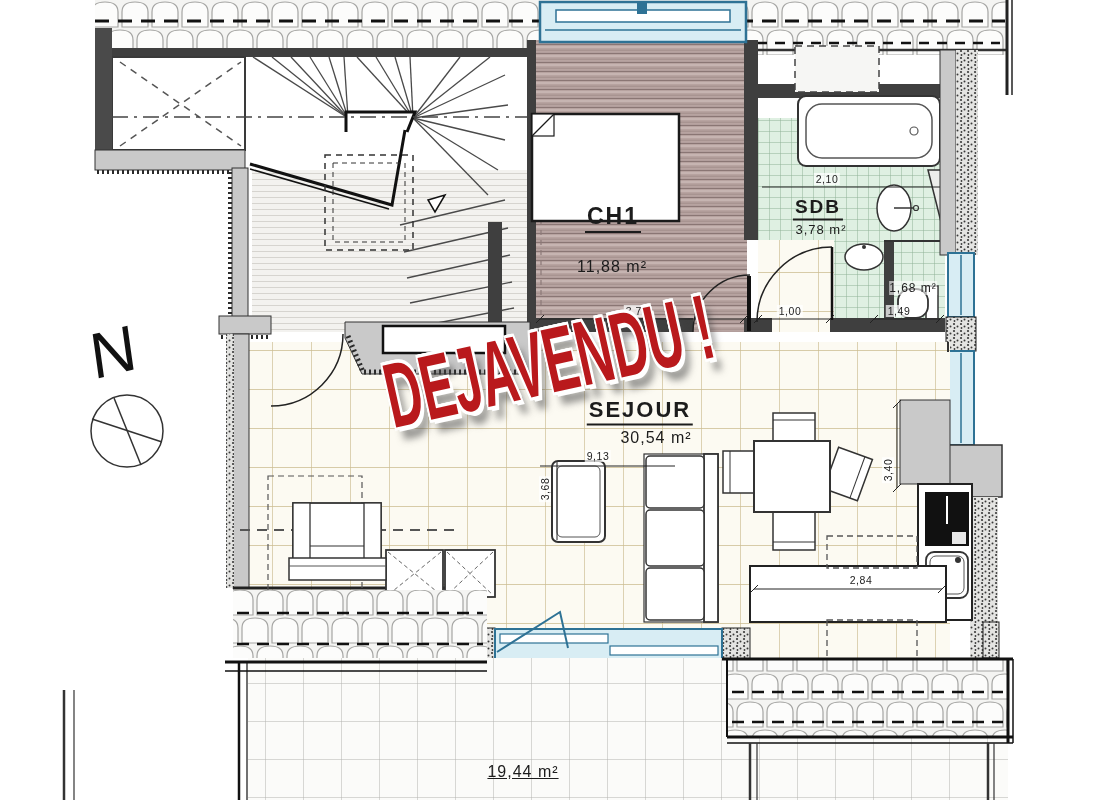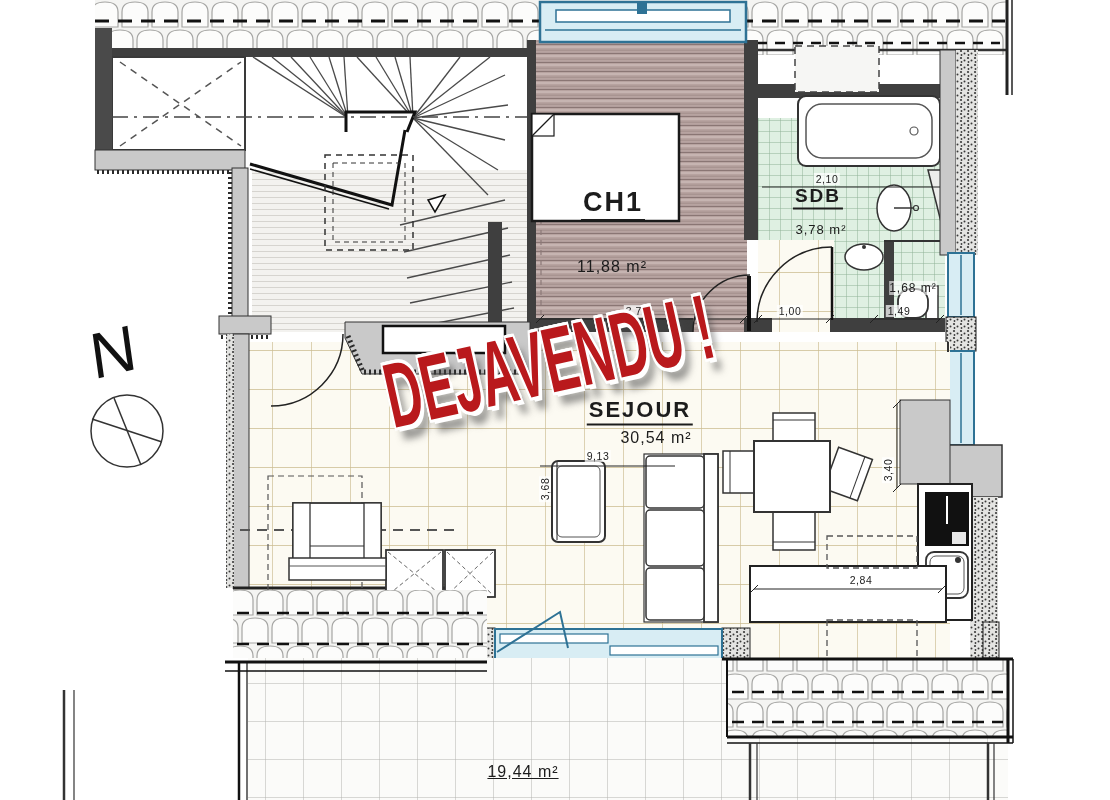--- a/index.html
+++ b/index.html
@@ -6,23 +6,23 @@
   #plan-root{
     position:relative;width:1110px;height:800px;background:#ffffff;
     font-family:"Liberation Sans",sans-serif;overflow:hidden;
   }
   #plan-root svg{position:absolute;left:0;top:0;}
   .lbl{position:absolute;transform:translate(-50%,-50%);color:#1c1c1c;white-space:nowrap;z-index:5;}
   .room-name{font-weight:bold;letter-spacing:2px;border-bottom:2px solid #1c1c1c;padding:0 2px 1px 2px;}
   .room-area{font-weight:normal;letter-spacing:1px;}
   .dim{font-size:10.5px;letter-spacing:.5px;color:#222;background:rgba(255,255,255,.72);padding:0 2px;z-index:4;}
   .dim.rot{transform:translate(-50%,-50%) rotate(-90deg);}
-  #lbl-ch1{font-size:27px;top:204px;left:613px;}
+  #lbl-ch1{font-size:23px;top:218px;left:613px;}
   #lbl-ch1-area{font-size:16px;top:231px;left:612px;margin-top:36px;}
-  #lbl-sdb{font-size:19px;top:197px;left:818px;}
+  #lbl-sdb{font-size:19px;top:208px;left:818px;}
   #lbl-sdb-area{font-size:13px;top:229px;left:821px;}
   #lbl-wc-area{font-size:12px;top:288px;left:913px;background:rgba(255,255,255,.6);}
   #lbl-sejour{font-size:22px;top:411px;left:640px;}
   #lbl-sejour-area{font-size:16px;top:438px;left:656px;text-align:center;}
   #lbl-terrasse{font-size:25px;top:743px;left:523px;letter-spacing:3px;}
   #lbl-terrasse-area{font-size:16px;top:772px;left:523px;text-decoration:underline;}
   #compass-n{
     position:absolute;left:113px;top:352px;font-size:64px;color:#111;
     transform:translate(-50%,-50%) rotate(-14deg) skewX(-6deg);z-index:5;font-weight:500;
   }

